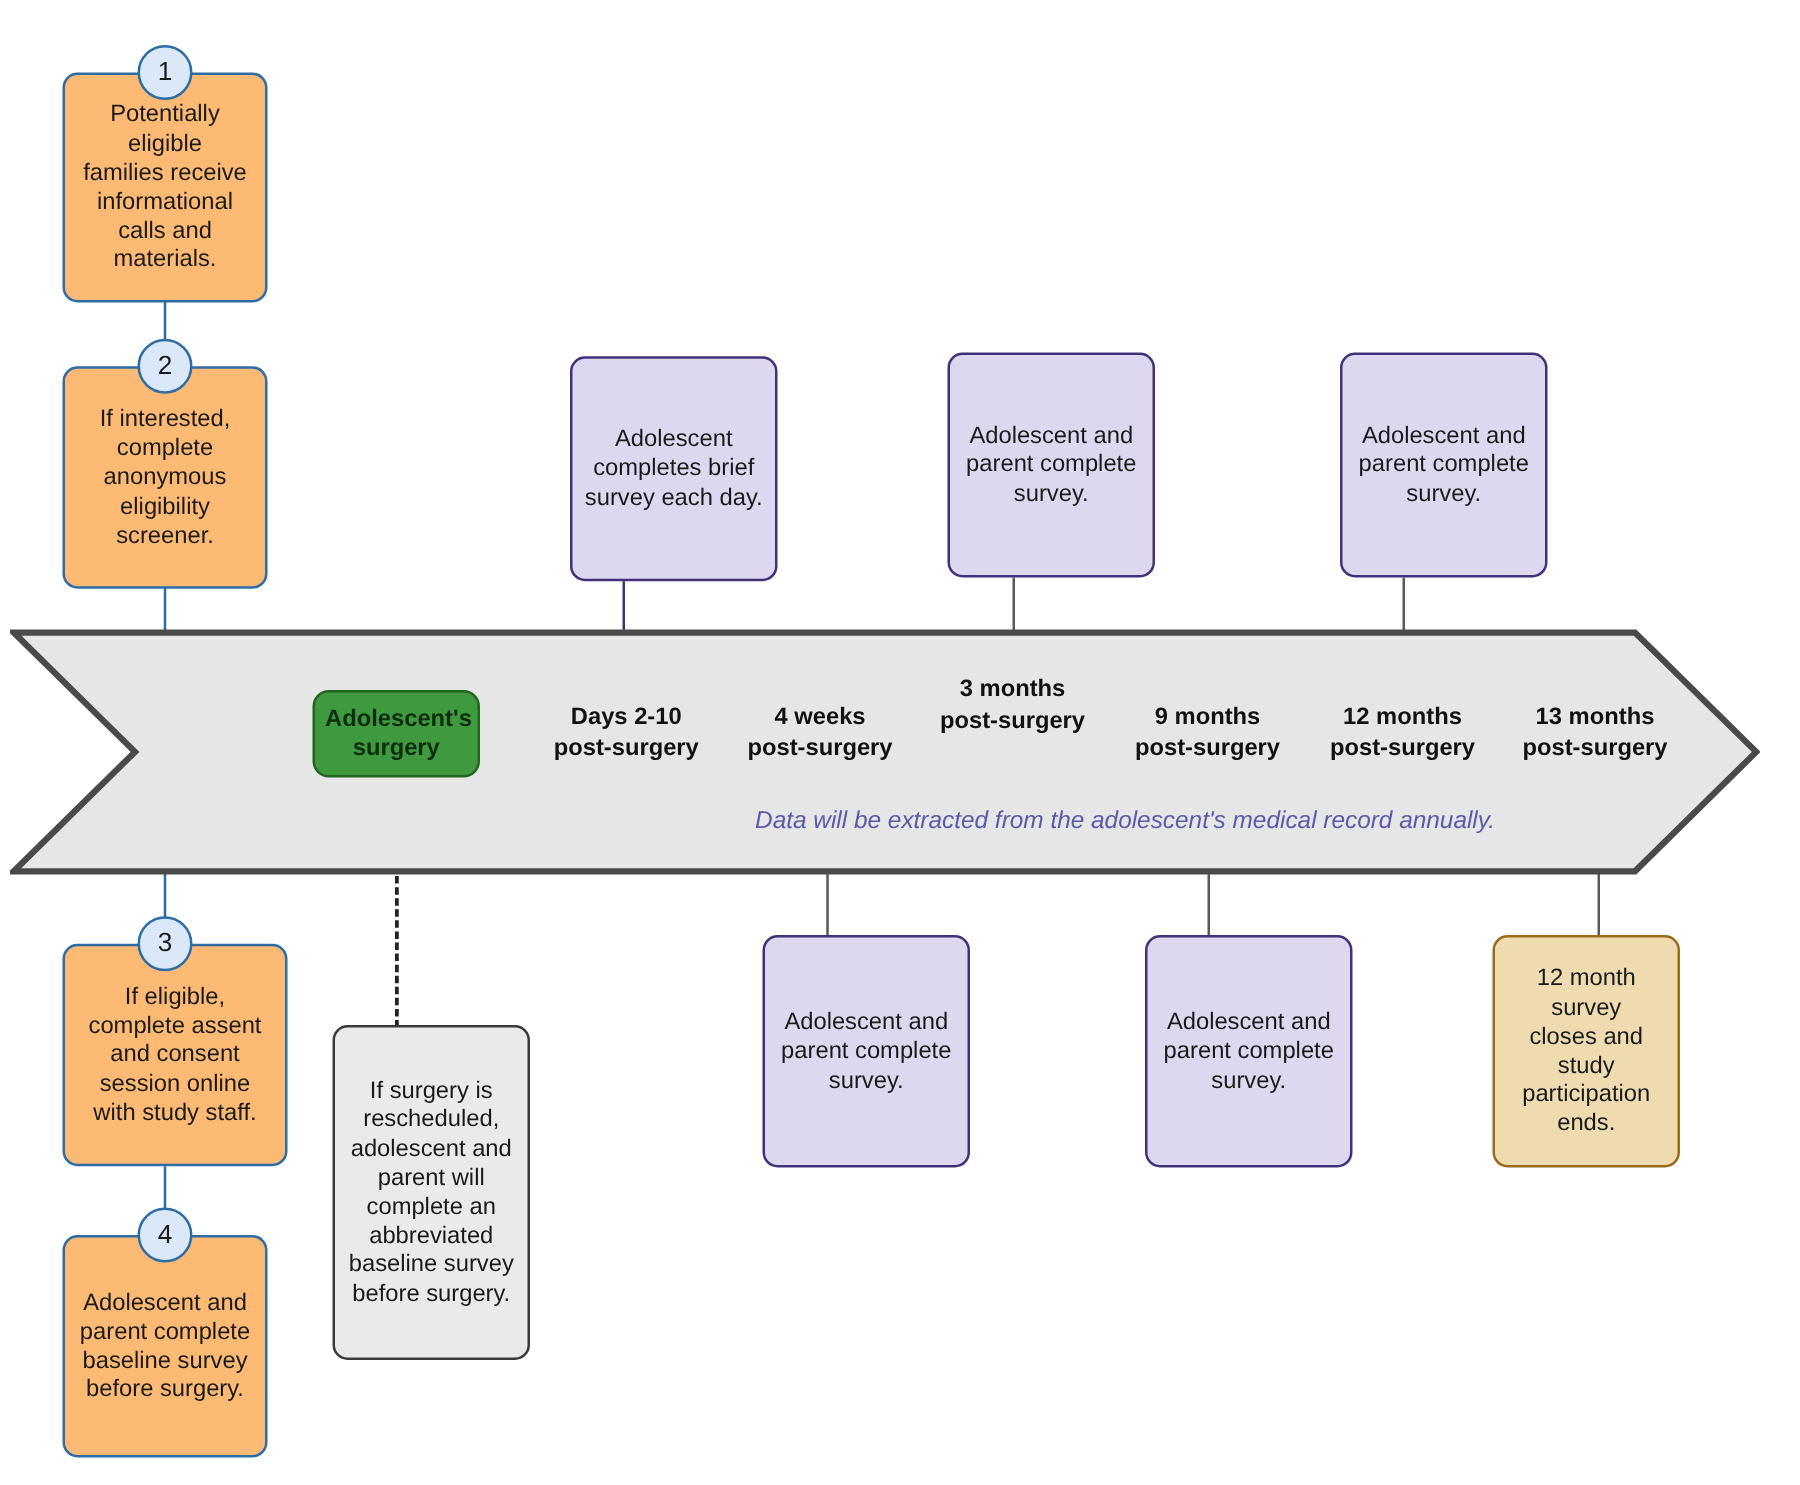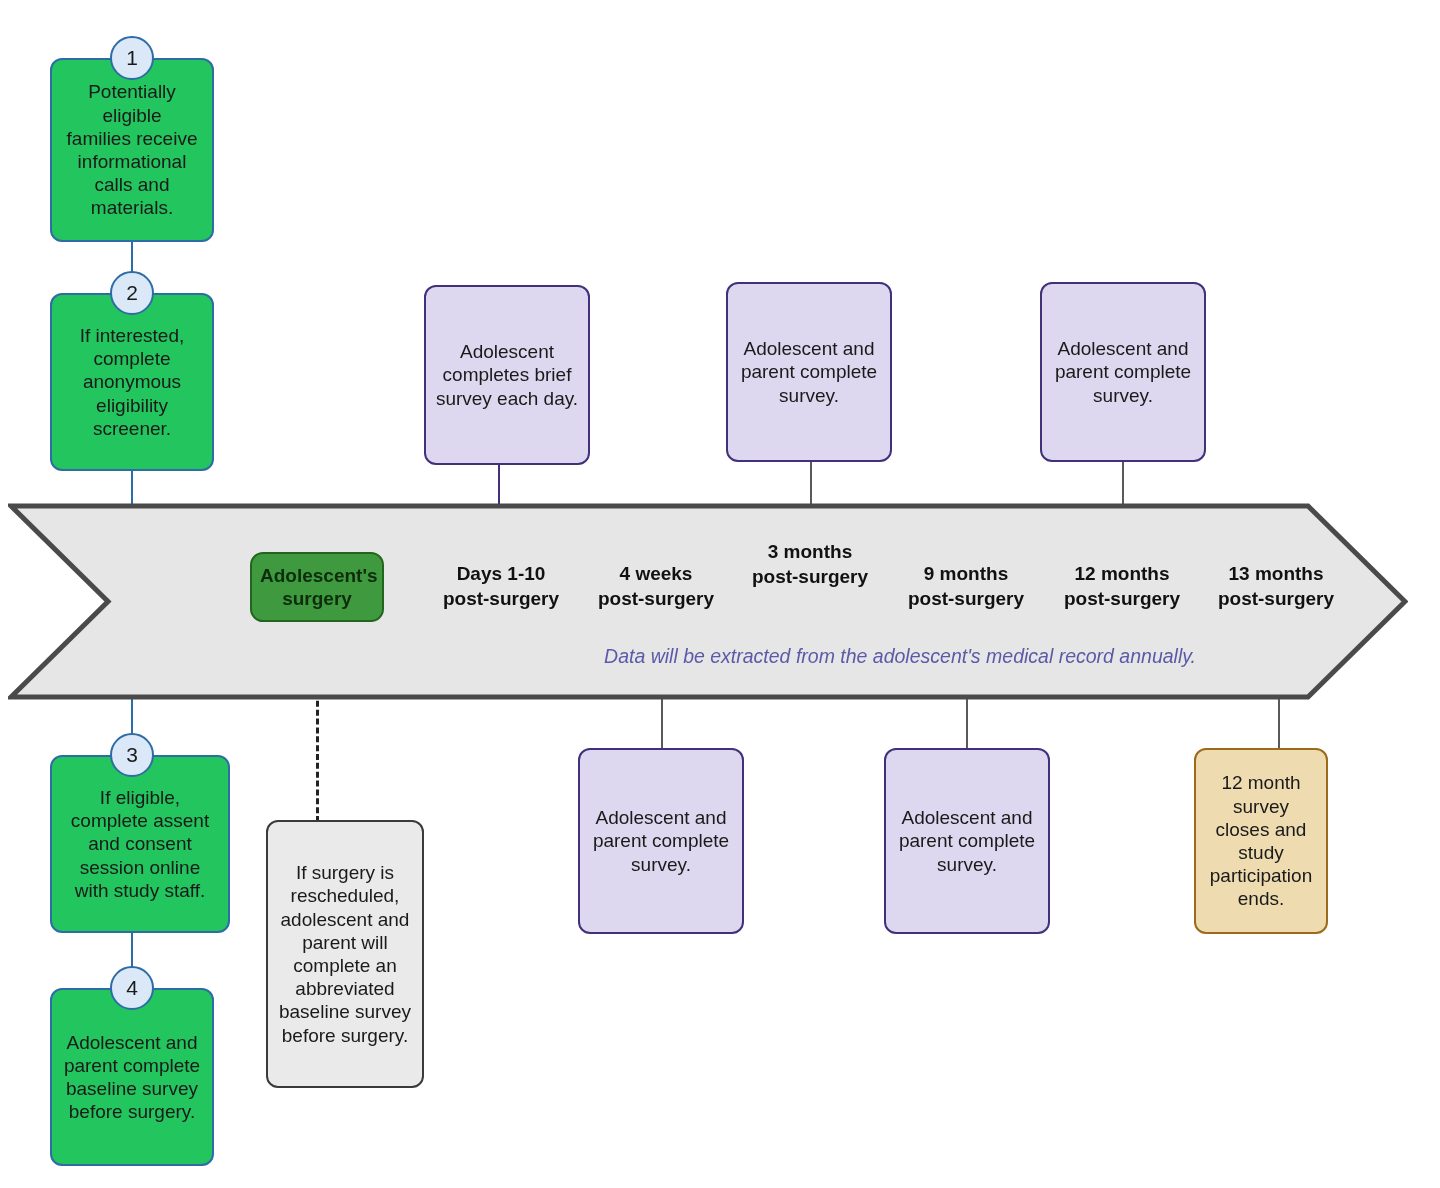--- a/index.html
+++ b/index.html
@@ -29,28 +29,29 @@
     color: #1a1a1a;
     z-index: 5;
     padding: 4px 8px;
   }
   .box .txt {
     width: 100%;
     white-space: pre-line;
   }
 
   .box.blue {
-    background: #22c55e;
+    background: #fdba74;
     border: 2px solid #2d6ca5;
     font-size: 19px;
   }
   .box.purple {
     background: #ddd8ef;
     border: 2px solid #42317a;
     font-size: 19px;
+    margin-left: 32px;
   }
   .box.grey {
     background: #eaeaea;
     border: 2px solid #3a3a3a;
     font-size: 19px;
     margin-left: 28px;
   }
   .box.tan {
     background: #eedcb0;
     border: 2px solid #9c6a1b;
@@ -160,21 +161,21 @@
       <polygon points="3,3 1300,3 1397,98.5 1300,194 3,194 100,98.5" fill="#e6e6e6" stroke="#4a4a4a" stroke-width="5" stroke-linejoin="miter"></polygon>
     </svg>
   </div>
 
 
   <div class="box green" style="left:250px; top:552px; width:134px; height:70px;">
     <span class="txt">Adolescent's
 surgery</span>
   </div>
 
-  <div class="tl-label" style="left:425px; top:562px; width:152px;">Days 1-10
+  <div class="tl-label" style="left:425px; top:562px; width:152px;">Days 2-10
 post-surgery</div>
   <div class="tl-label" style="left:580px; top:562px; width:152px;">4 weeks
 post-surgery</div>
   <div class="tl-label" style="left:734px; top:540px; width:152px;">3 months
 post-surgery</div>
   <div class="tl-label" style="left:890px; top:562px; width:152px;">9 months
 post-surgery</div>
   <div class="tl-label" style="left:1046px; top:562px; width:152px;">12 months
 post-surgery</div>
   <div class="tl-label" style="left:1200px; top:562px; width:152px;">13 months
@@ -263,19 +264,19 @@
 parent complete
 survey.</span>
   </div>
 
   <div class="box purple" style="left:884px; top:748px; width:166px; height:186px;">
     <span class="txt">Adolescent and
 parent complete
 survey.</span>
   </div>
 
-  <div class="box tan" style="left:1194px; top:748px; width:134px; height:186px;">
+  <div class="box tan" style="left:1194px; top:748px; width:150px; height:186px;">
     <span class="txt">12 month survey
 closes and study
 participation ends.</span>
   </div>
 
 </div>
 
 </body></html>

